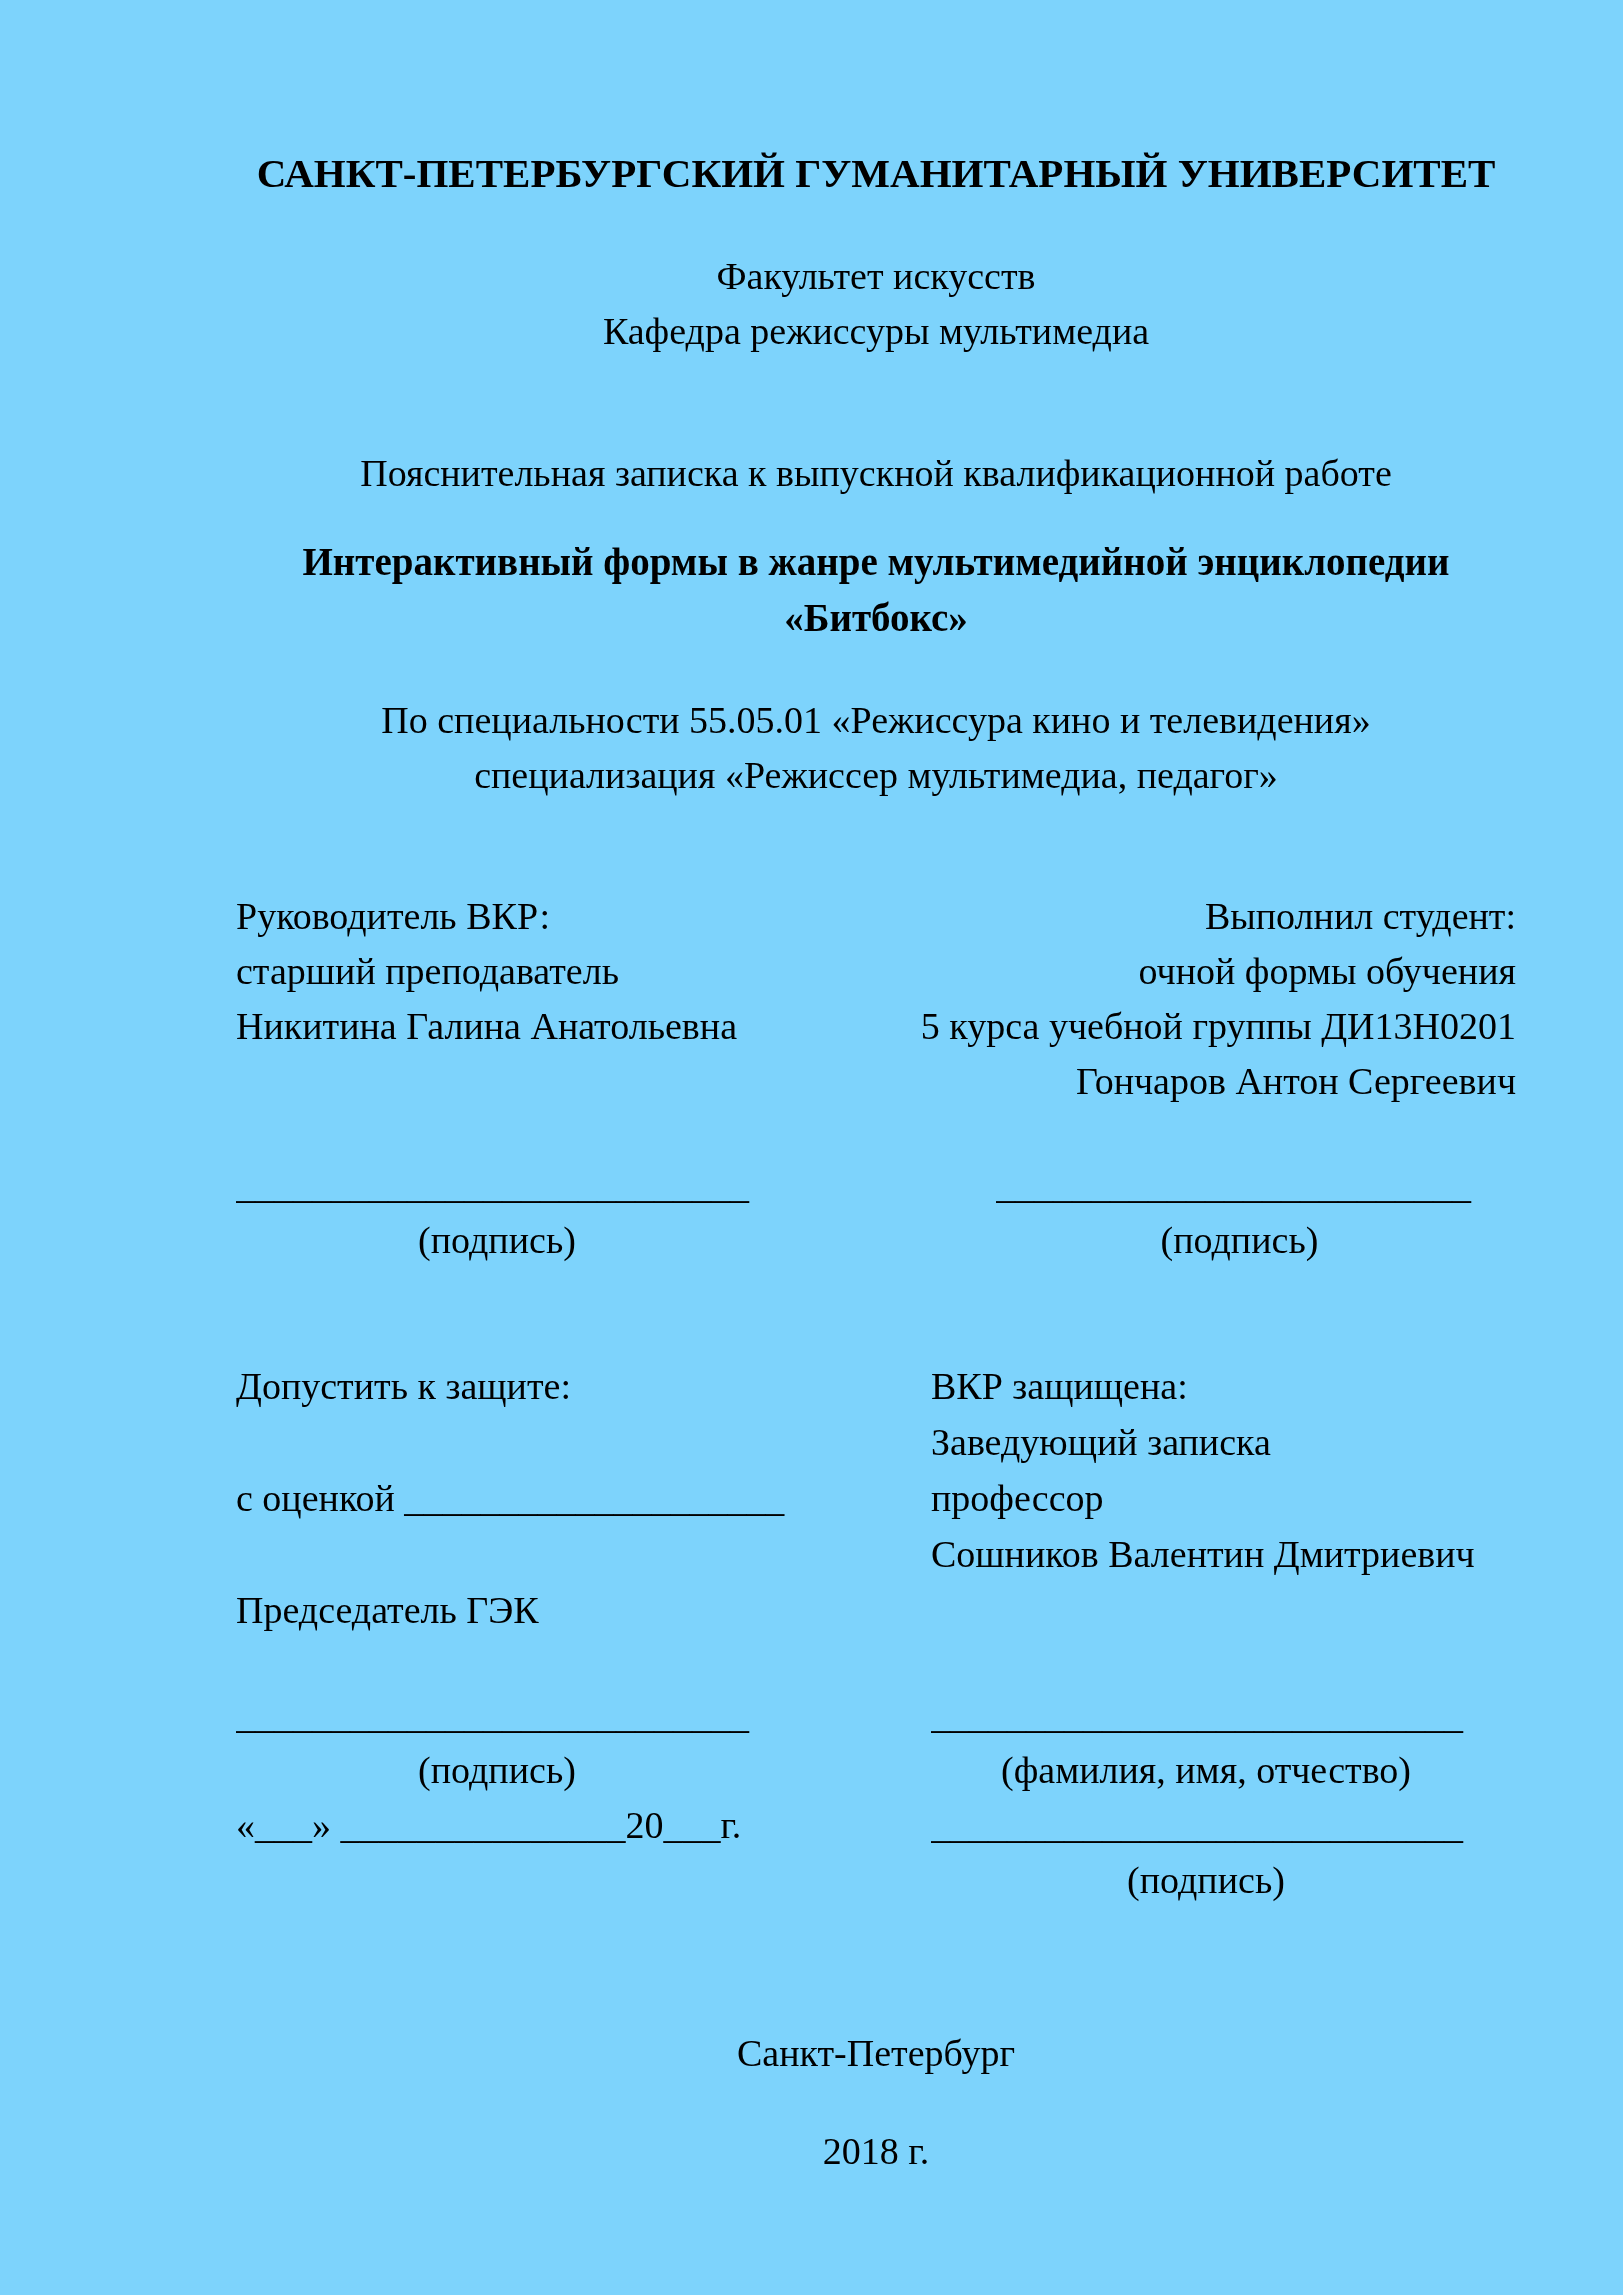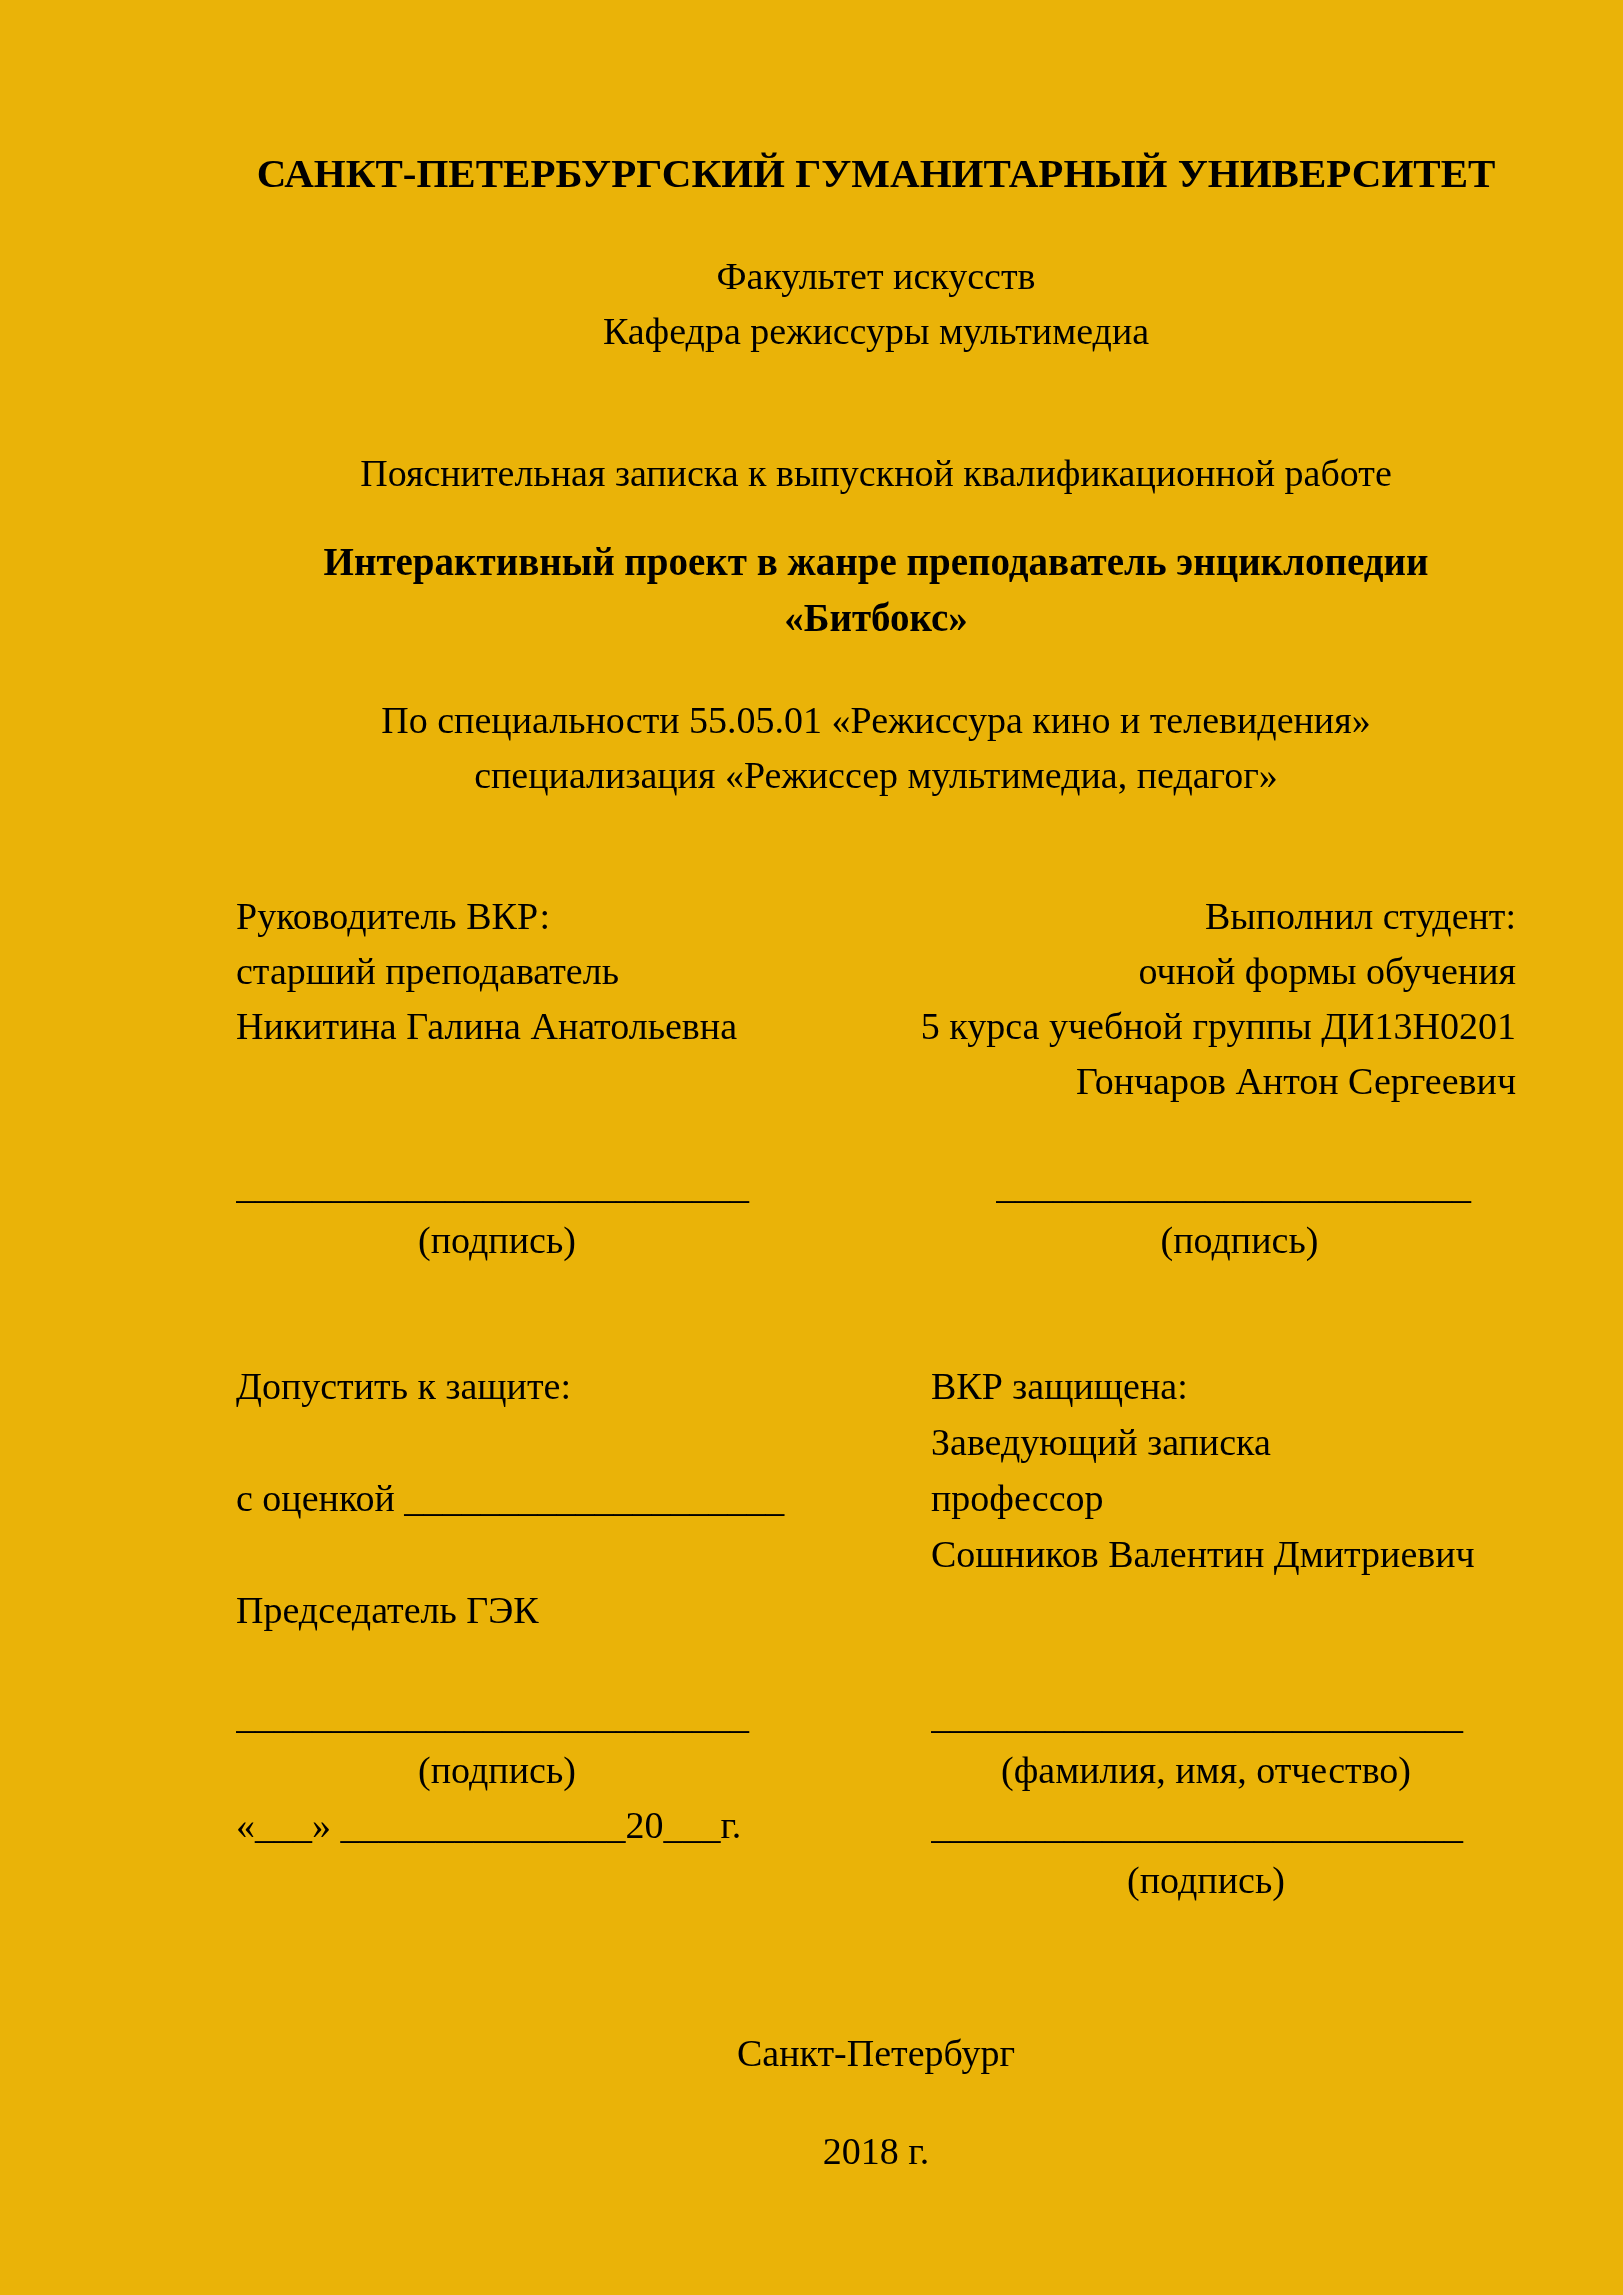--- a/index.html
+++ b/index.html
@@ -6,21 +6,21 @@
   html, body { background: #ffffff; }
   body {
     font-family: "Liberation Serif", "DejaVu Serif", serif;
     color: #000000;
   }
   .page {
     position: relative;
     width: 1623px;
     height: 2295px;
     margin: 0 auto;
-    background: #eab308;
+    background: #7dd3fc;
     padding: 145px 107px 0 236px;
     font-size: 38px;
     line-height: 1.45;
   }
   .center { text-align: center; }
 
   .university {
     font-weight: bold;
     font-size: 41px;
     line-height: 1.4;
@@ -80,21 +80,21 @@
   </div>
 
   <div class="faculty-block center">
     <div>Факультет искусств</div>
     <div>Кафедра режиссуры мультимедиа</div>
   </div>
 
   <div class="note-type center">Пояснительная записка к выпускной квалификационной работе</div>
 
   <div class="work-title center">
-    <div>Интерактивный проект в жанре преподаватель энциклопедии</div>
+    <div>Интерактивный формы в жанре мультимедийной энциклопедии</div>
     <div>«Битбокс»</div>
   </div>
 
   <div class="specialty center">
     <div>По специальности 55.05.01 «Режиссура кино и телевидения»</div>
     <div>специализация «Режиссер мультимедиа, педагог»</div>
   </div>
 
   <div class="persons">
     <div class="col-left">

